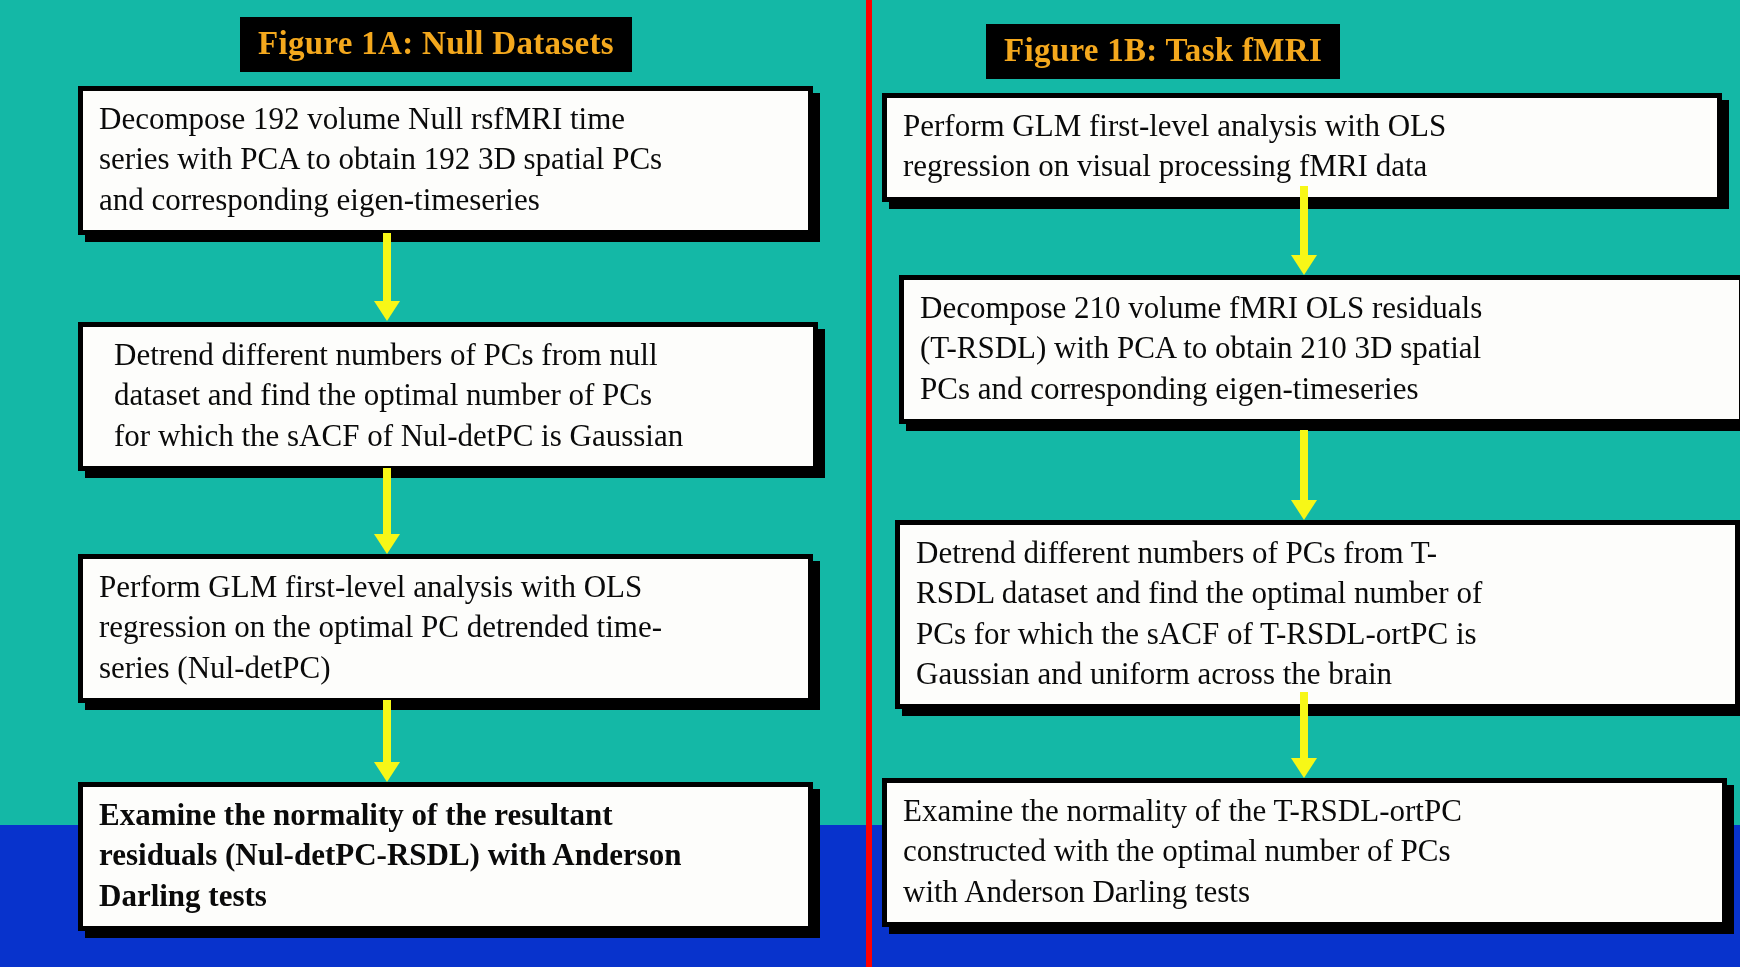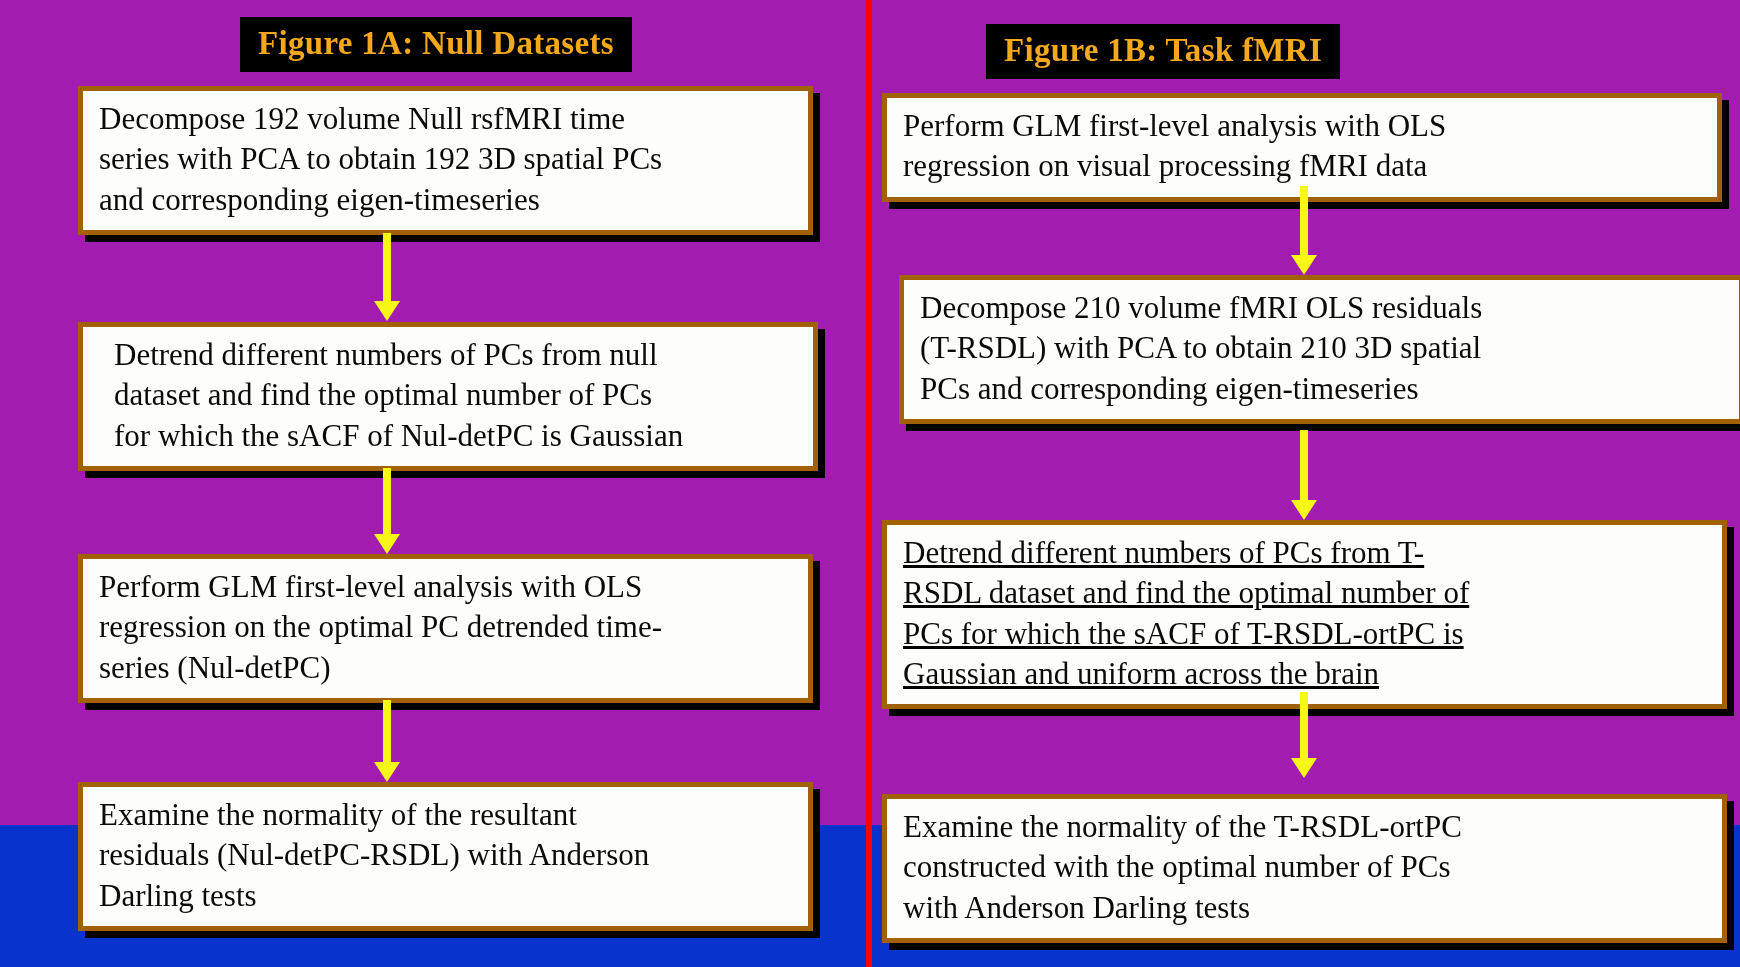--- a/index.html
+++ b/index.html
@@ -15,21 +15,21 @@
     background: #0833cc;
     font-family: "Liberation Serif", "DejaVu Serif", serif;
     position: relative;
   }
 
   #figure-root {
     position: absolute;
     left: 0; top: 0;
     width: 1740px;
     height: 825px;
-    background: #a21caf;
+    background: #14b8a6;
   }
 
   
   .divider {
     position: absolute;
     top: 0;
     left: 866px;
     width: 6px;
     height: 967px;
     background: #fe0000;
@@ -56,44 +56,44 @@
     padding: 10px 18px 12px 18px;
     white-space: nowrap;
   }
   .col-a .title-banner { left: 240px; top: 17px; }
   .col-b .title-banner { left: 110px; top: 24px; text-align: right; }
 
   
   .box {
     position: absolute;
     background: #fdfdfb;
-    border: 5px solid #a16207;
+    border: 5px solid #000000;
     box-shadow: 7px 7px 0 0 #000000;
     padding: 8px 14px 10px 16px;
   }
   .box-text {
     font-family: "Liberation Serif", "DejaVu Serif", serif;
     font-size: 31px;
     line-height: 1.30;
     color: #0a0a0a;
     white-space: pre-line;
     text-align: left;
   }
 
   
   .col-a .b1 { left: 78px; top: 86px;  width: 735px; }
   .col-a .b2 { left: 78px; top: 322px; width: 740px; padding-left: 31px; }
   .col-a .b3 { left: 78px; top: 554px; width: 735px; }
-  .col-a .b4 { left: 78px; top: 782px; width: 735px; }
+  .col-a .b4 { left: 78px; top: 782px; width: 735px; font-weight: bold; }
 
   
   .col-b .b1 { left: 6px; top: 93px;  width: 840px; }
   .col-b .b2 { left: 23px; top: 275px; width: 845px; }
-  .col-b .b3 { left: 6px; top: 520px; width: 845px; text-decoration: underline; }
-  .col-b .b4 { left: 6px; top: 778px; width: 845px; margin-top: 16px; }
+  .col-b .b3 { left: 19px; top: 520px; width: 845px; }
+  .col-b .b4 { left: 6px; top: 778px; width: 845px; }
 
   
   .arrow {
     position: absolute;
     width: 26px;
   }
   .arrow .shaft {
     position: absolute;
     left: 9px;
     top: 0;

